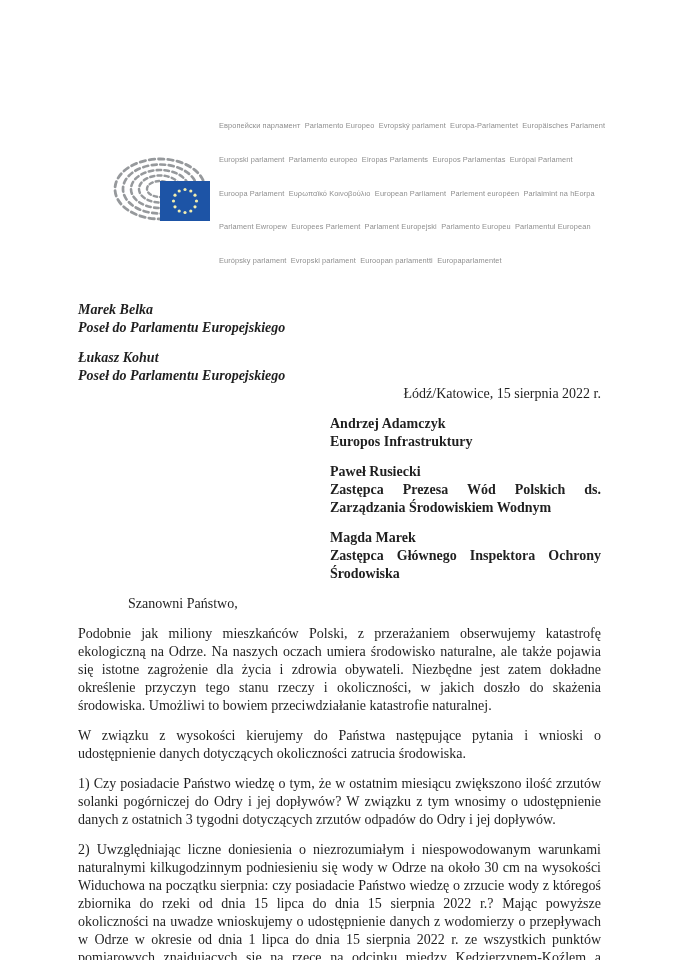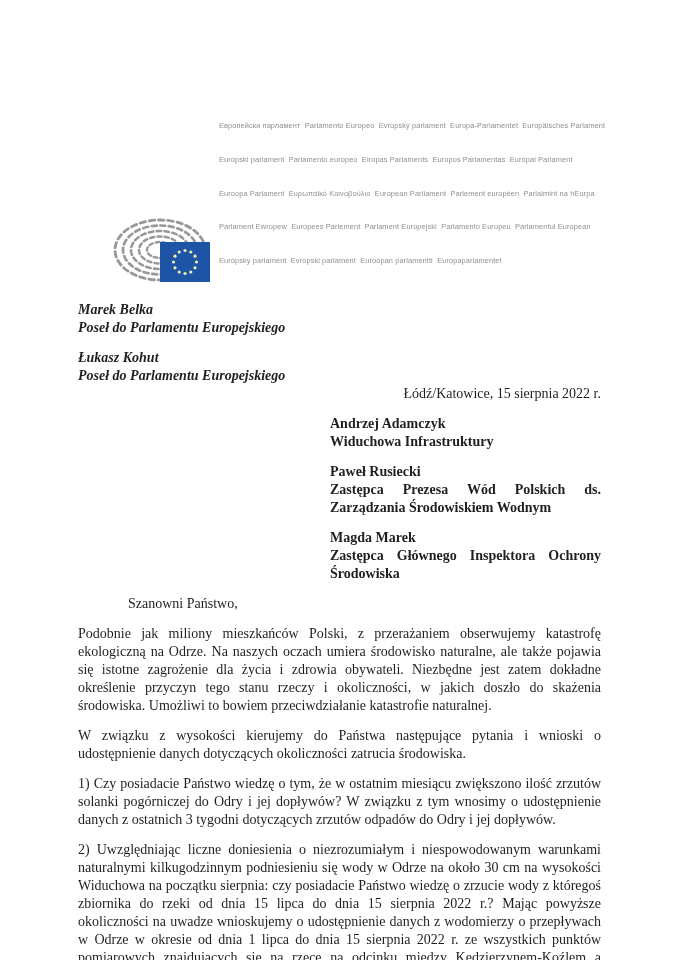--- a/index.html
+++ b/index.html
@@ -10,21 +10,21 @@
     margin: 0;
     background: #ffffff;
     box-sizing: border-box;
     padding-top: 93px;
     font-family: "Liberation Serif", serif;
     color: #1f1f1f;
     overflow: hidden;
   }
   .header {
     display: flex;
-    align-items: flex-end;
+    align-items: center;
     margin-left: 110px;
   }
   .logo-wrap { flex: 0 0 auto; width: 100px; height: 72px; }
   .langs {
     margin-left: 9px;
     padding-top: 5px;
     font-family: "Liberation Sans", sans-serif;
     font-size: 7.4px;
     line-height: 11.2px;
     letter-spacing: 0.1px;
@@ -97,21 +97,21 @@
     <div class="sender">
       <div>Łukasz Kohut</div>
       <div>Poseł do Parlamentu Europejskiego</div>
     </div>
 
     <div class="dateline">Łódź/Katowice, 15 sierpnia 2022 r.</div>
 
     <div class="recipients">
       <div class="recipient">
         <div class="r-name">Andrzej Adamczyk</div>
-        <div class="r-title">Widuchowa Infrastruktury</div>
+        <div class="r-title">Europos Infrastruktury</div>
       </div>
       <div class="recipient">
         <div class="r-name">Paweł Rusiecki</div>
         <div class="r-title">Zastępca Prezesa Wód Polskich ds. Zarządzania Środowiskiem Wodnym</div>
       </div>
       <div class="recipient">
         <div class="r-name">Magda Marek</div>
         <div class="r-title">Zastępca Głównego Inspektora Ochrony Środowiska</div>
       </div>
     </div>

